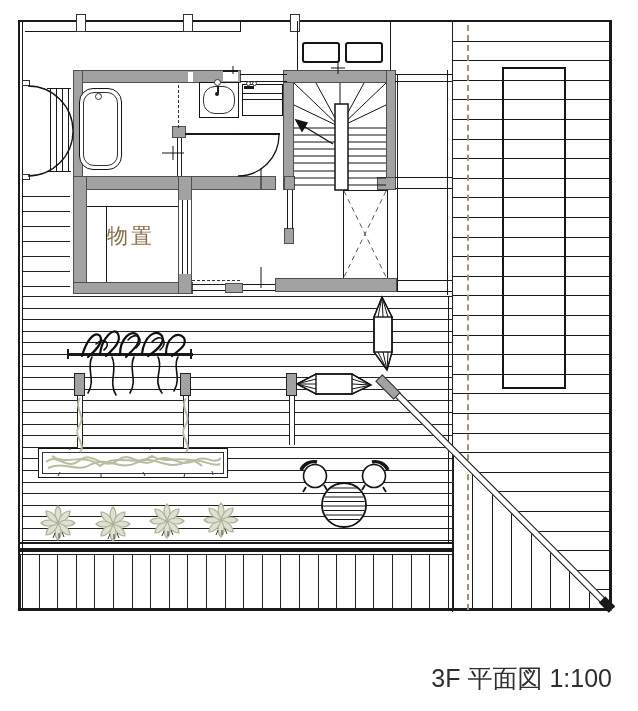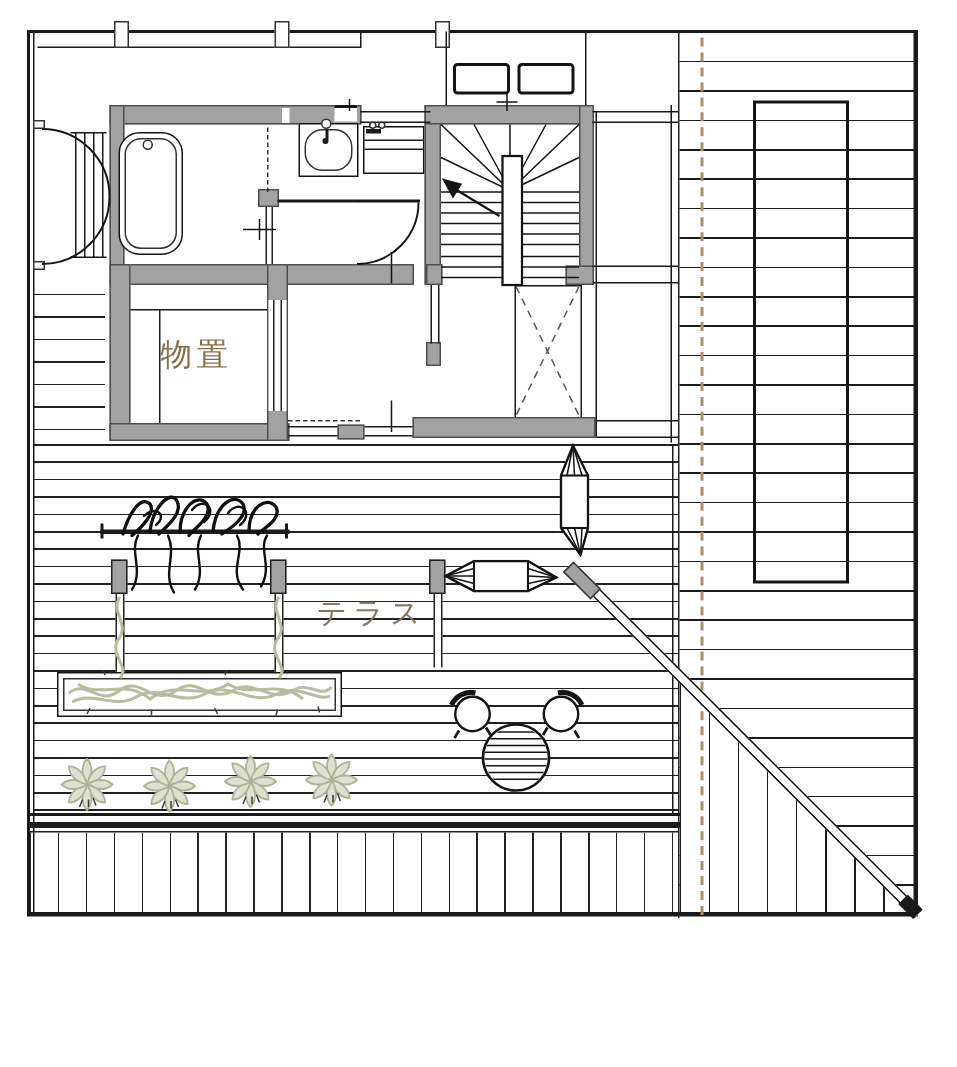--- a/index.html
+++ b/index.html
@@ -307,14 +307,14 @@
       <path d="M306,487 L303,492 M324,485 L327,490" fill="none" stroke-width="1.8"></path>
     </g>
     <g stroke="#141414" fill="#fff">
       <circle cx="374" cy="476" r="11.5" stroke-width="1.6"></circle>
       <path d="M372,462 A14,14 0 0 1 388,470" fill="none" stroke-width="3.4"></path>
       <path d="M365,485 L362,490 M383,487 L386,492" fill="none" stroke-width="1.8"></path>
     </g>
   </svg>
 
   <div class="a lbl" style="left:107px;top:222px;">物置</div>
-  <div class="a lbl2" style="left:211px;top:395px;">テラス</div>
+  <div class="a" id="title" style="left:372px;top:662px;width:240px;">3F 平面図 1:100</div>
 </div>
 
 </body></html>

